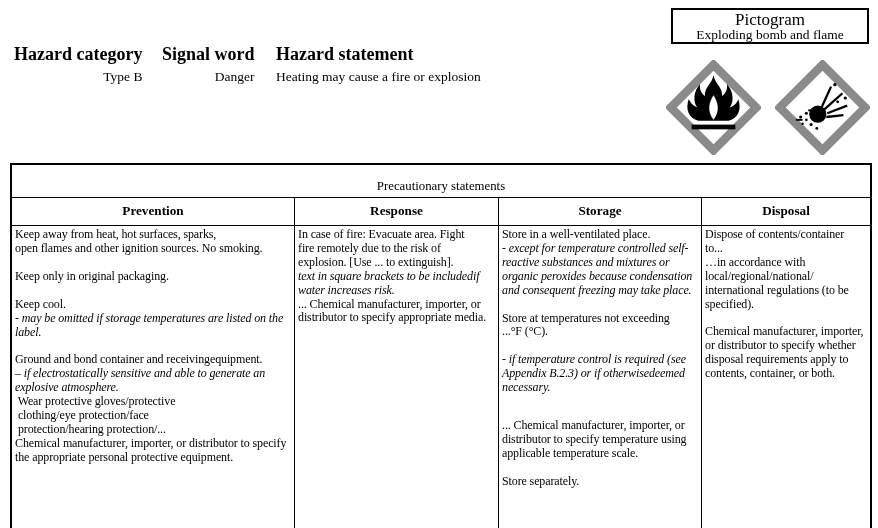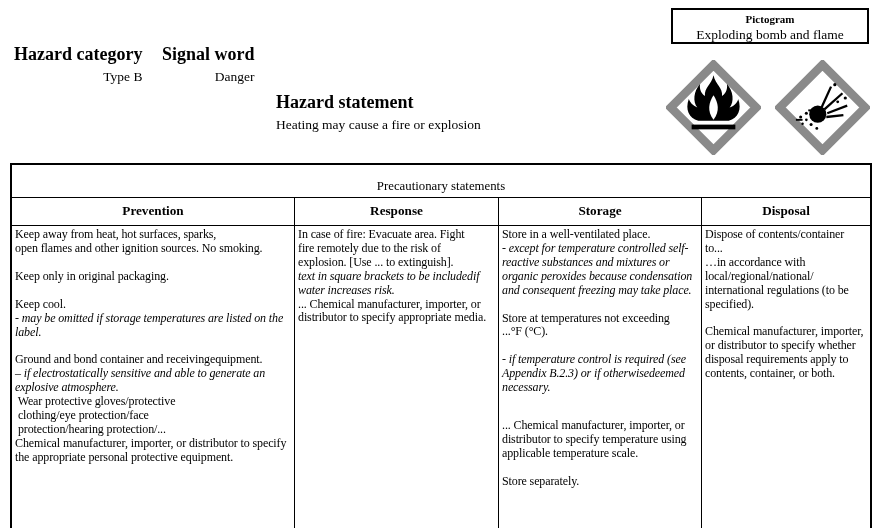--- a/index.html
+++ b/index.html
@@ -8,26 +8,26 @@
     background:#ffffff;color:#000;
     font-family:"Liberation Serif", serif;
   }
   .abs{position:absolute;}
   p{margin:0;}
 
   
   .hz-field{position:absolute;top:46px;}
   .hz-label{font-weight:bold;font-size:18px;line-height:16px;}
   .hz-value{font-size:13.5px;line-height:16px;margin-top:7px;text-align:right;}
-  .hz-f0{left:14px;} .hz-f1{left:162px;} .hz-f2{left:276px;margin-top:48px;}
+  .hz-f0{left:14px;} .hz-f1{left:162px;} .hz-f2{left:276px;}
 
   
   .pict-box{left:671px;top:8px;width:194px;height:30px;border:2px solid #000;
     text-align:center;padding-top:2px;}
-  .pict-title{font-weight:bold;font-size:11px;line-height:15px;}
+  .pict-title{font-weight:normal;font-size:17px;line-height:15px;}
   .pict-sub{font-size:13.5px;line-height:15px;}
   .pict-icons{left:660px;top:58px;width:212px;height:100px;}
   .diamond{position:absolute;top:2px;width:95px;height:95px;}
   .d-flame{left:6px;} .d-bomb{left:115px;}
 
   
   .ptable{left:10px;top:163px;width:858px;border:2px solid #000;background:#fff;}
   .t-title{height:18px;border-bottom:1px solid #000;text-align:center;
     font-size:12.8px;padding-top:14px;}
   .t-head{display:flex;border-bottom:1px solid #000;}

